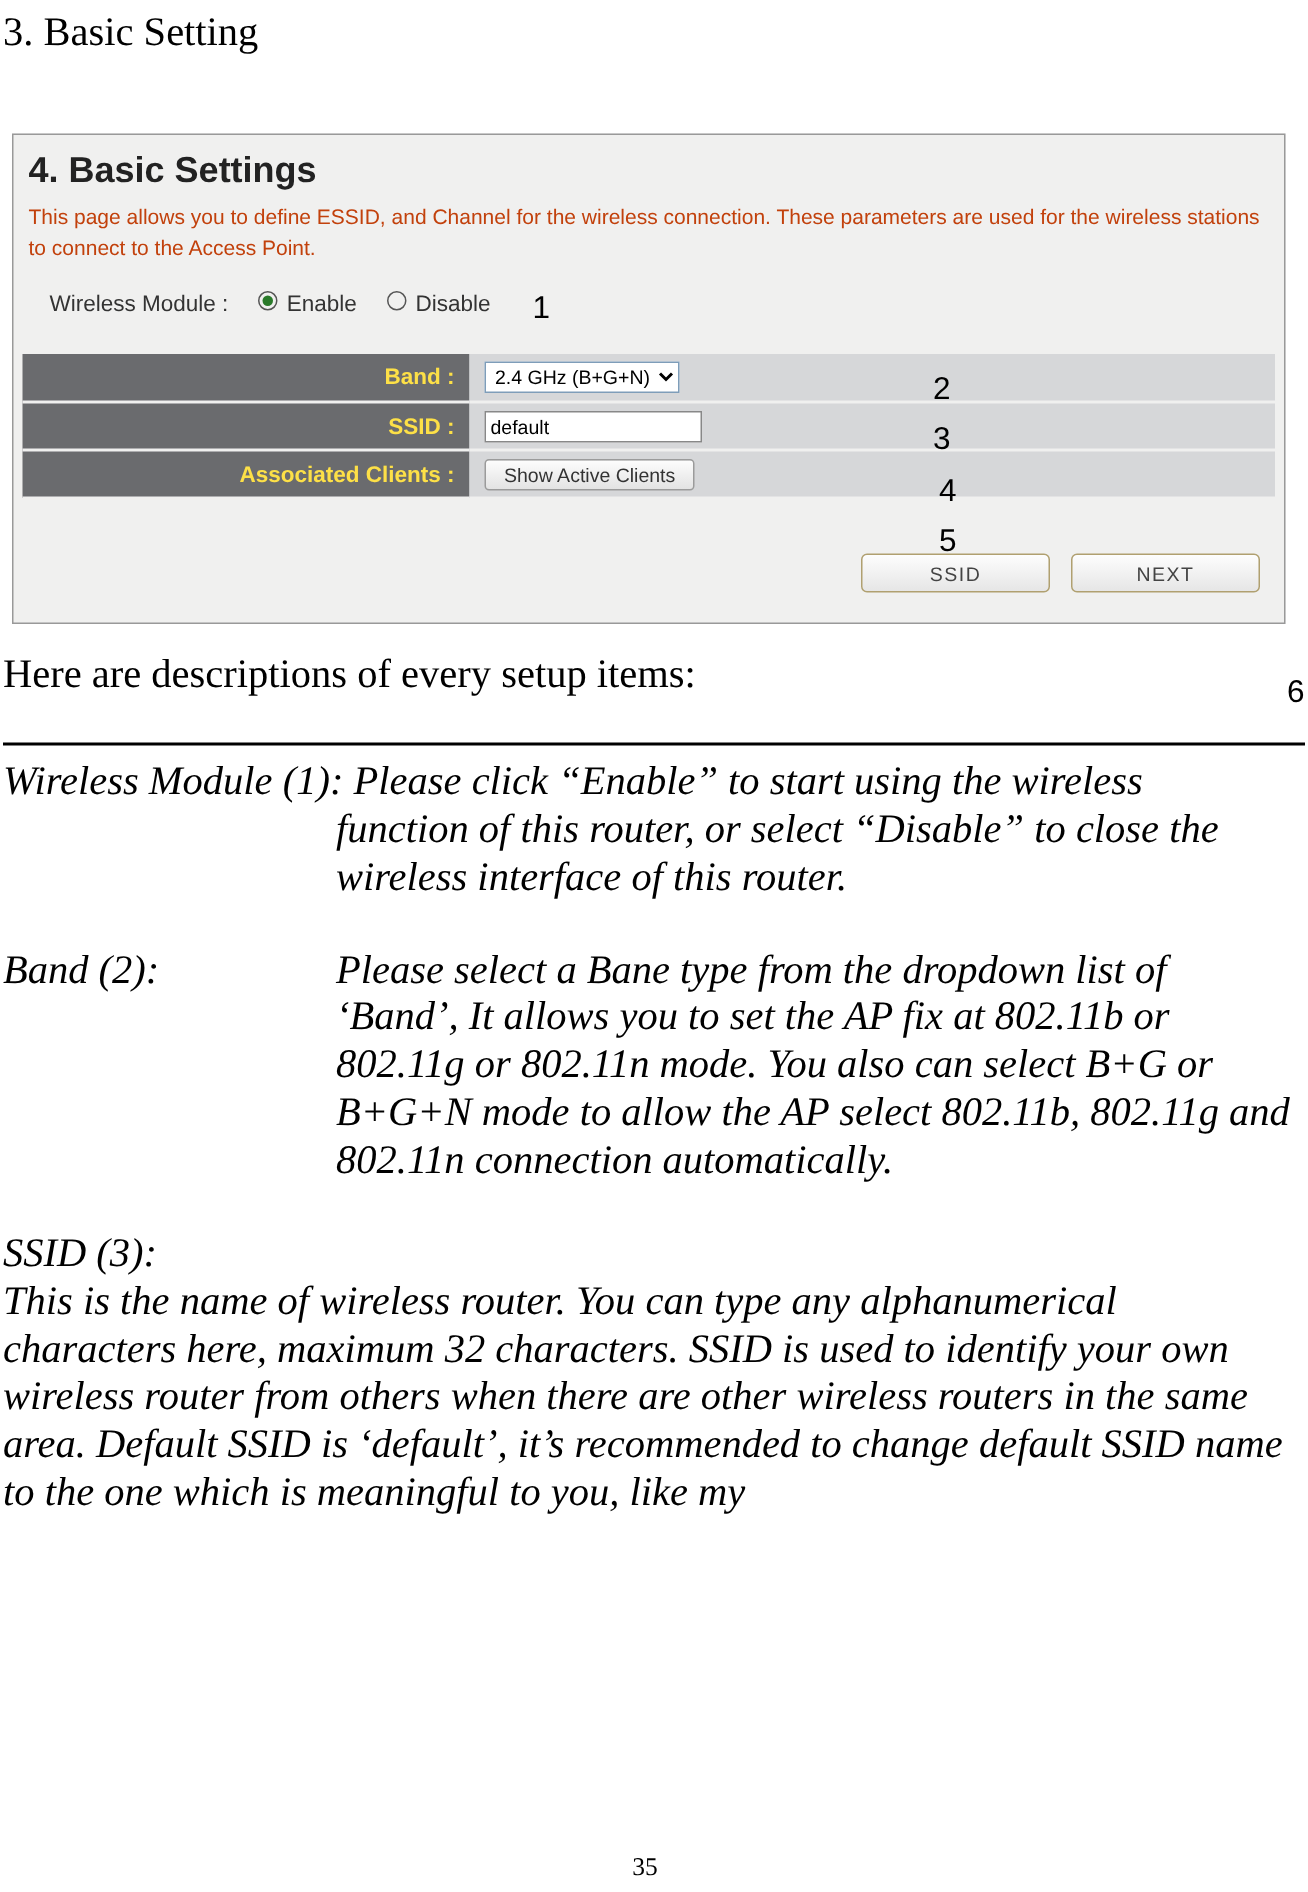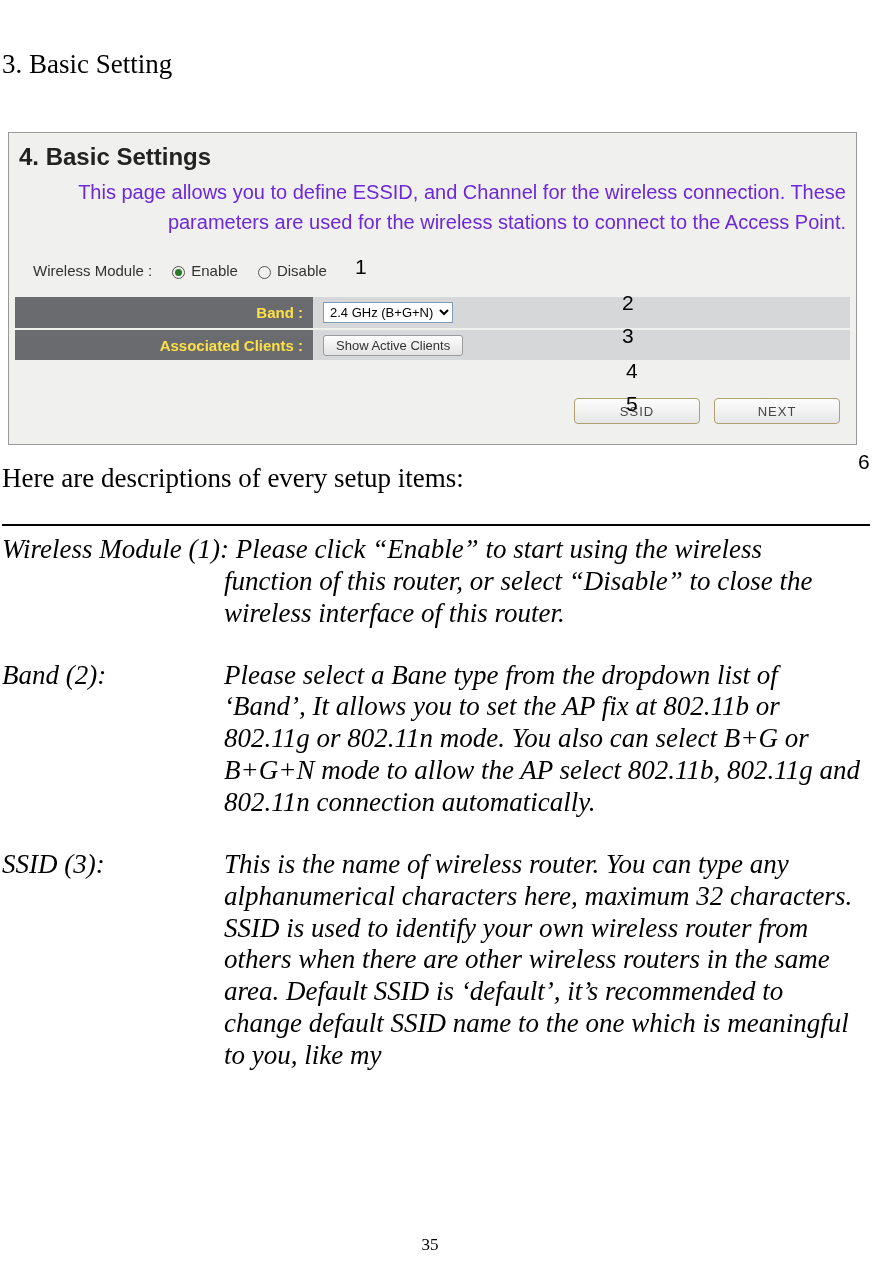--- a/index.html
+++ b/index.html
@@ -7,50 +7,48 @@
       width: 872px;
       height: 1261px;
       font-family: "Times New Roman", Times, serif;
       background: #fff;
       color: #000;
       position: relative;
     }
     .page-heading {
       font-size: 27px;
       padding: 6px 0 0 2px;
-      margin-top: 43px;
     }
     .screenshot {
       border: 1px solid #999;
       margin: 52px 0 0 8px;
       width: 849px;
       background: #f0f0ef;
       font-family: Arial, sans-serif;
       padding: 10px 6px 16px 6px;
       position: relative;
     }
     .ss-title {
       font-size: 24px;
       font-weight: bold;
       color: #222;
       padding: 0 0 6px 4px;
     }
     .ss-desc {
-      font-size: 20px;
-      color: #6d28d9;
+      font-size: 14px;
+      color: #c2410c;
       line-height: 1.5;
       padding: 0 4px 14px 4px;
-      text-align: right;
     }
     .ss-wm-row {
       font-size: 15px;
       color: #333;
       padding: 4px 0 18px 18px;
       display: flex;
-      align-items: flex-end;
+      align-items: flex-start;
       gap: 6px;
     }
     .radio-dot {
       display: inline-flex;
       width: 13px; height: 13px;
       border: 1px solid #555;
       border-radius: 50%;
       align-items: center; justify-content: center;
       margin-left: 14px;
     }
@@ -190,20 +188,26 @@
     <tbody>
         <tr>
       <td class="label-cell">Band :</td>
       <td class="input-cell">
         <select class="sel">
           <option>2.4 GHz (B+G+N)</option>
         </select>
       </td>
     </tr>
     <tr>
+      <td class="label-cell">SSID :</td>
+      <td class="input-cell">
+        <input class="txt" value="default" style="">
+      </td>
+    </tr>
+    <tr>
       <td class="label-cell">Associated Clients :</td>
       <td class="input-cell">
         <button class="btn">Show Active Clients</button>
       </td>
     </tr>
   </tbody>
     </table>
 
   <span class="annot" style="top:158px; left:613px;">2</span>
   <span class="annot" style="top:191px; left:613px;">3</span>
@@ -225,19 +229,19 @@
   <div class="desc-first" style="margin-bottom:30px;">
     <span>Wireless Module (1): </span><span>Please click “Enable” to start using the wireless</span>
     <div style="padding-left:222px;">function of this router, or select “Disable” to close the wireless interface of this router.</div>
   </div>
 
   <div class="desc-row">
     <div class="desc-label">Band (2):</div>
     <div class="desc-text"> Please select a Bane type from the dropdown list of ‘Band’, It allows you to set the AP fix at 802.11b or 802.11g or 802.11n mode. You also can select B+G or B+G+N mode to allow the AP select 802.11b, 802.11g and 802.11n connection automatically.</div>
   </div>
 
-  <div class="desc-row" style="margin-bottom:0;">
+  <div class="desc-row" style="margin-bottom:0;flex-direction:column;">
     <div class="desc-label">SSID (3):</div>
     <div class="desc-text">This is the name of wireless router. You can type any alphanumerical characters here, maximum 32 characters. SSID is used to identify your own wireless router from others when there are other wireless routers in the same area. Default SSID is ‘default’, it’s recommended to change default SSID name to the one which is meaningful to you, like my</div>
   </div>
 </div>
 
 <div class="page-num">35</div>
 
 </body></html>

